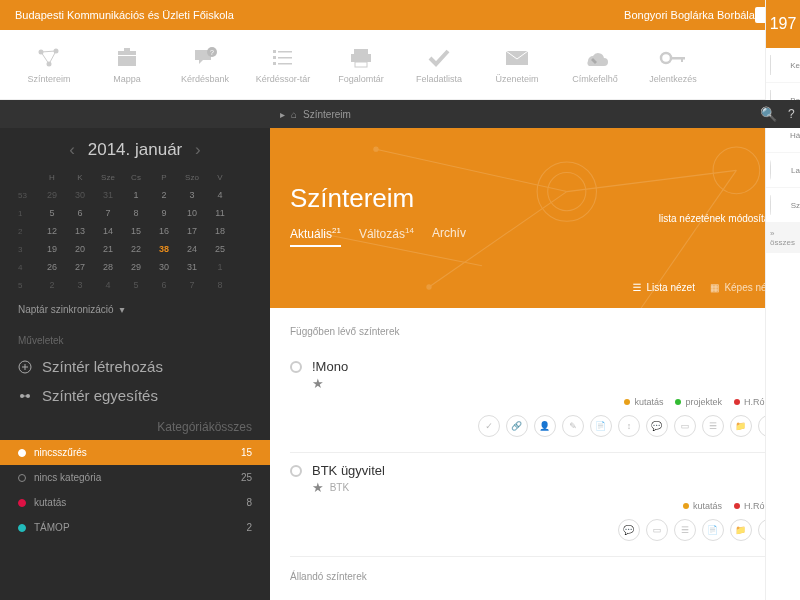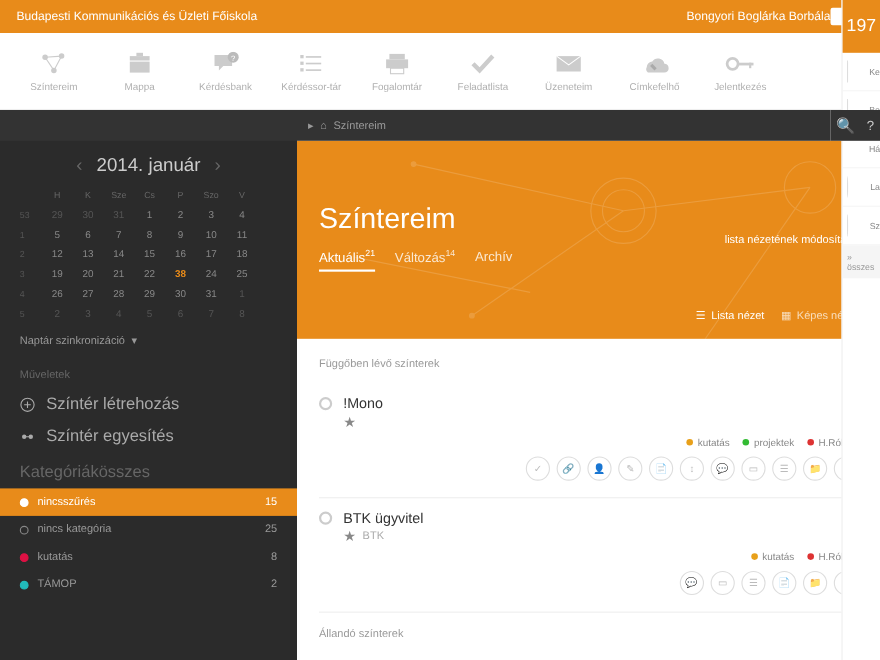--- a/index.html
+++ b/index.html
@@ -21,21 +21,21 @@
 .cal-row{display:flex;font-size:9px;height:18px;align-items:center}
 .cal-cell{width:28px;text-align:center;color:#888}
 .cal-dh{color:#666;font-size:8px}
 .cal-wk{color:#555;font-size:8px;width:20px}
 .cal-hl{color:#e88b1a;font-weight:bold}
 .cal-dim{color:#555}
 .cal-sync{padding:10px 18px;color:#999;font-size:10px;display:flex;align-items:center;gap:6px}
 .sb-section{padding:10px 18px 6px;color:#666;font-size:10px}
 .sb-action{padding:6px 18px;display:flex;align-items:center;gap:10px;color:#aaa;font-size:15px;cursor:pointer}
 .sb-action-icon{width:14px;height:14px;display:flex;align-items:center;justify-content:center}
-.sb-cat-header{padding:10px 18px 6px;display:flex;justify-content:flex-start;color:#666;font-size:15px}
+.sb-cat-header{padding:10px 18px 6px;display:flex;justify-content:flex-end;color:#666;font-size:12px}
 .sb-cat{padding:7px 18px;display:flex;align-items:center;justify-content:space-between;font-size:10px;cursor:pointer}
 .sb-cat-left{display:flex;align-items:center;gap:8px}
 .sb-cat.active{background:#e88b1a;color:#fff}
 .dot{width:8px;height:8px;border-radius:50%;border:1px solid currentColor}
 .dot.filled{background:currentColor}
 .content{flex:1;background:#fff;position:relative;margin-top:28px}
 .hero{background:#e88b1a;height:180px;position:relative;overflow:hidden;color:#fff;padding:55px 20px 0}
 .hero-bg{position:absolute;inset:0;opacity:0.3}
 .hero-title{font-size:26px;font-weight:300;margin-bottom:12px}
 .hero-tabs{display:flex;gap:18px;font-size:12px}

